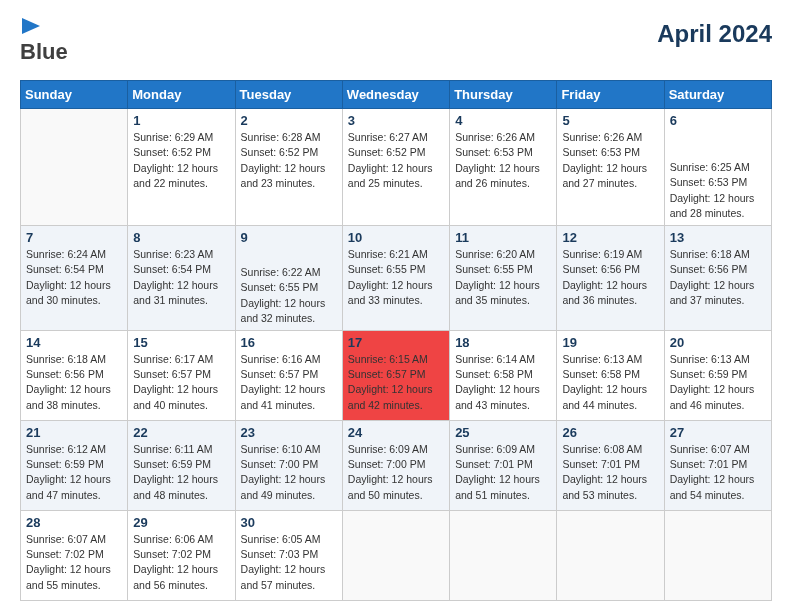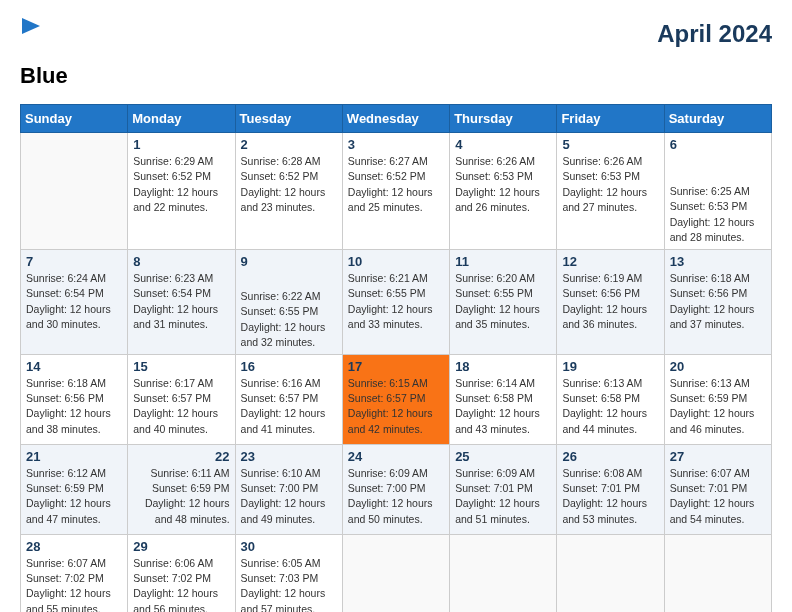--- a/index.html
+++ b/index.html
@@ -21,22 +21,21 @@
       flex-direction: column;
       align-items: flex-start;
     }
     .logo-text {
       font-size: 22px;
       font-weight: bold;
       color: #1a3a5c;
       line-height: 1.1;
     }
     .logo-blue {
-      color: #000000;
-      margin-top: 24px;
+      color: #404040;
     }
     .title-block {
       text-align: right;
     }
     .month-title {
       font-size: 24px;
       font-weight: bold;
       color: #1a3a5c;
     }
     .location {
@@ -224,21 +223,21 @@
 Daylight: 12 hours
 and 40 minutes.</div>
         </td>
         <td style="background: rgb(255, 255, 255);">
           <span class="day-number">16</span>
           <div class="day-info" style="white-space: pre-line;">Sunrise: 6:16 AM
 Sunset: 6:57 PM
 Daylight: 12 hours
 and 41 minutes.</div>
         </td>
-        <td style="background: #f97316;">
+        <td style="background: #ef4444;">
           <span class="day-number">17</span>
           <div class="day-info" style="white-space: pre-line;">Sunrise: 6:15 AM
 Sunset: 6:57 PM
 Daylight: 12 hours
 and 42 minutes.</div>
         </td>
         <td style="background: rgb(255, 255, 255);">
           <span class="day-number">18</span>
           <div class="day-info" style="white-space: pre-line;">Sunrise: 6:14 AM
 Sunset: 6:58 PM
@@ -261,21 +260,21 @@
         </td>
       </tr>
       <tr>
         <td style="background: rgb(240, 244, 249);">
           <span class="day-number">21</span>
           <div class="day-info" style="white-space: pre-line;">Sunrise: 6:12 AM
 Sunset: 6:59 PM
 Daylight: 12 hours
 and 47 minutes.</div>
         </td>
-        <td style="background: rgb(240, 244, 249); text-align: right;">
+        <td style="background: rgb(240, 244, 249);">
           <span class="day-number">22</span>
           <div class="day-info" style="white-space: pre-line;">Sunrise: 6:11 AM
 Sunset: 6:59 PM
 Daylight: 12 hours
 and 48 minutes.</div>
         </td>
         <td style="background: rgb(240, 244, 249);">
           <span class="day-number">23</span>
           <div class="day-info" style="white-space: pre-line;">Sunrise: 6:10 AM
 Sunset: 7:00 PM

